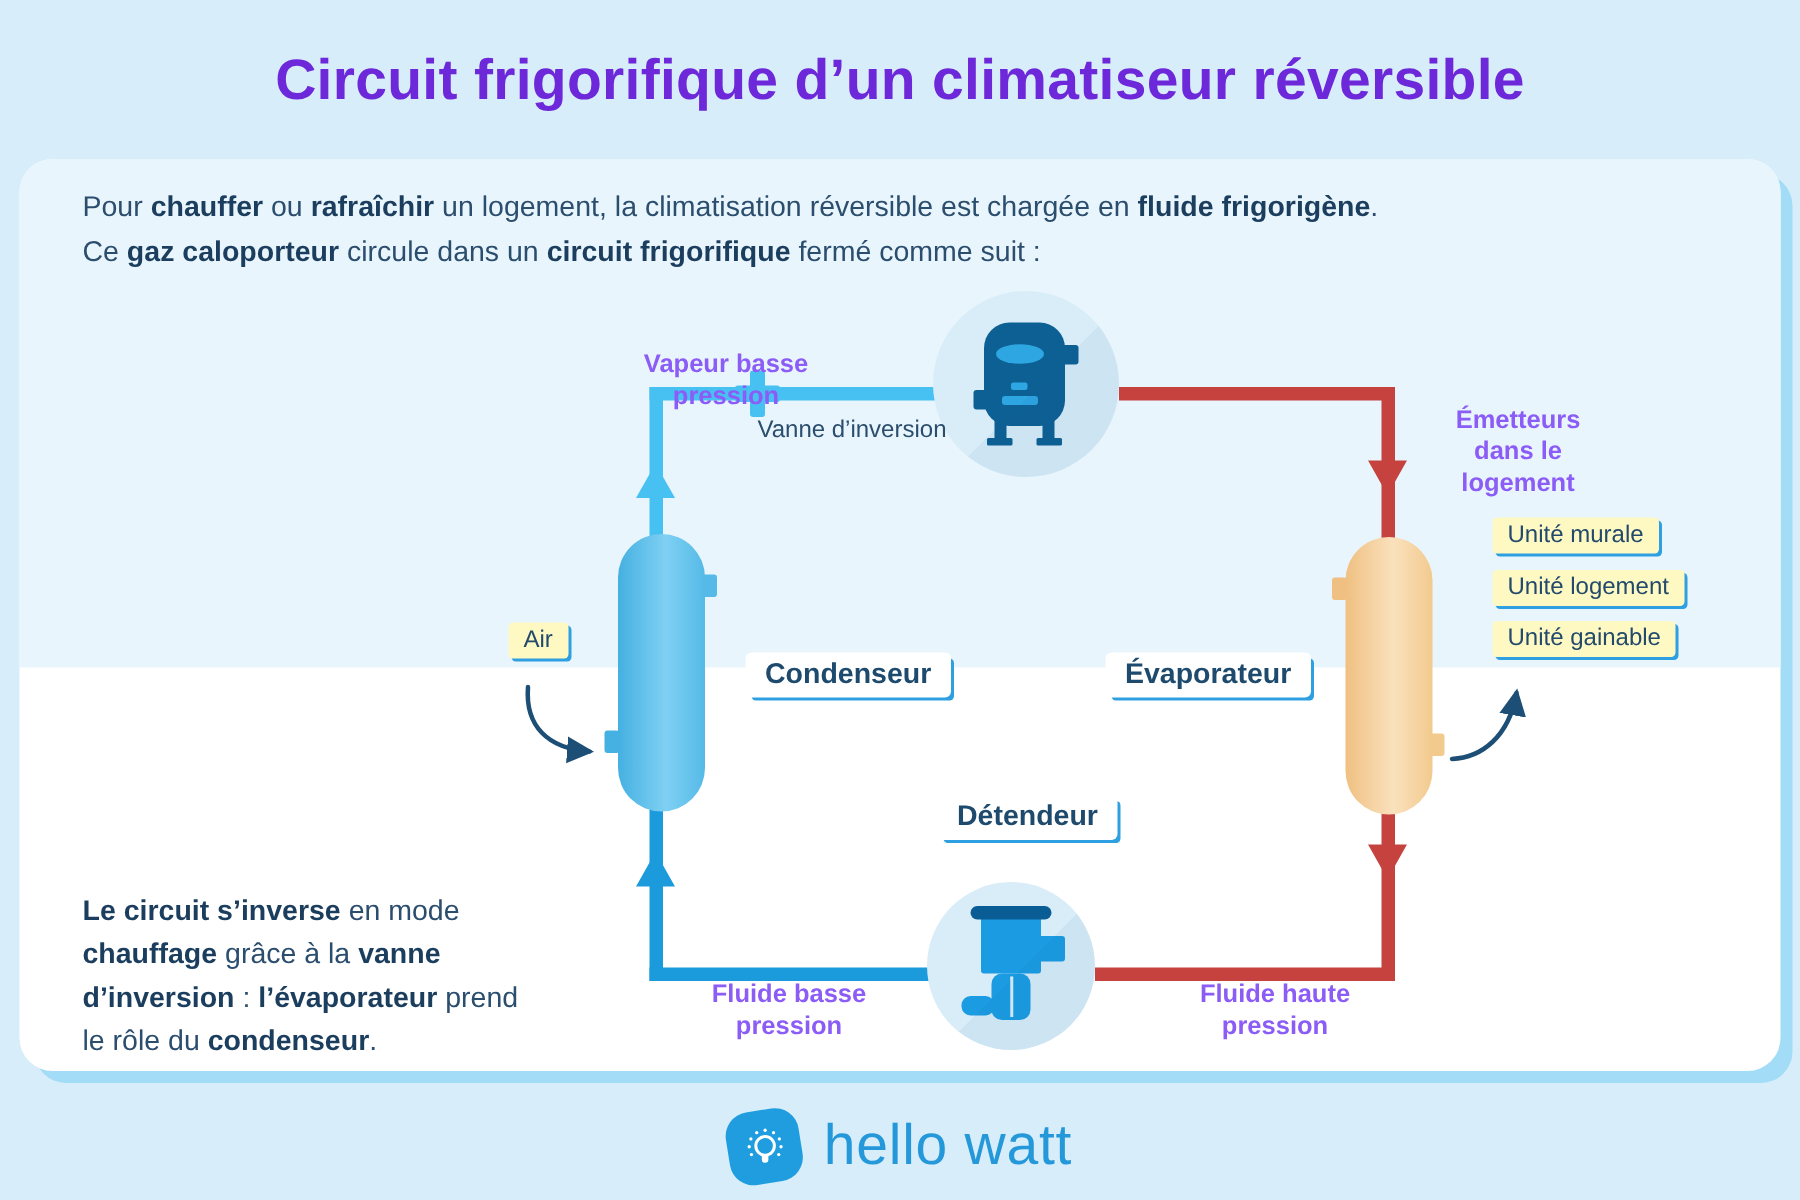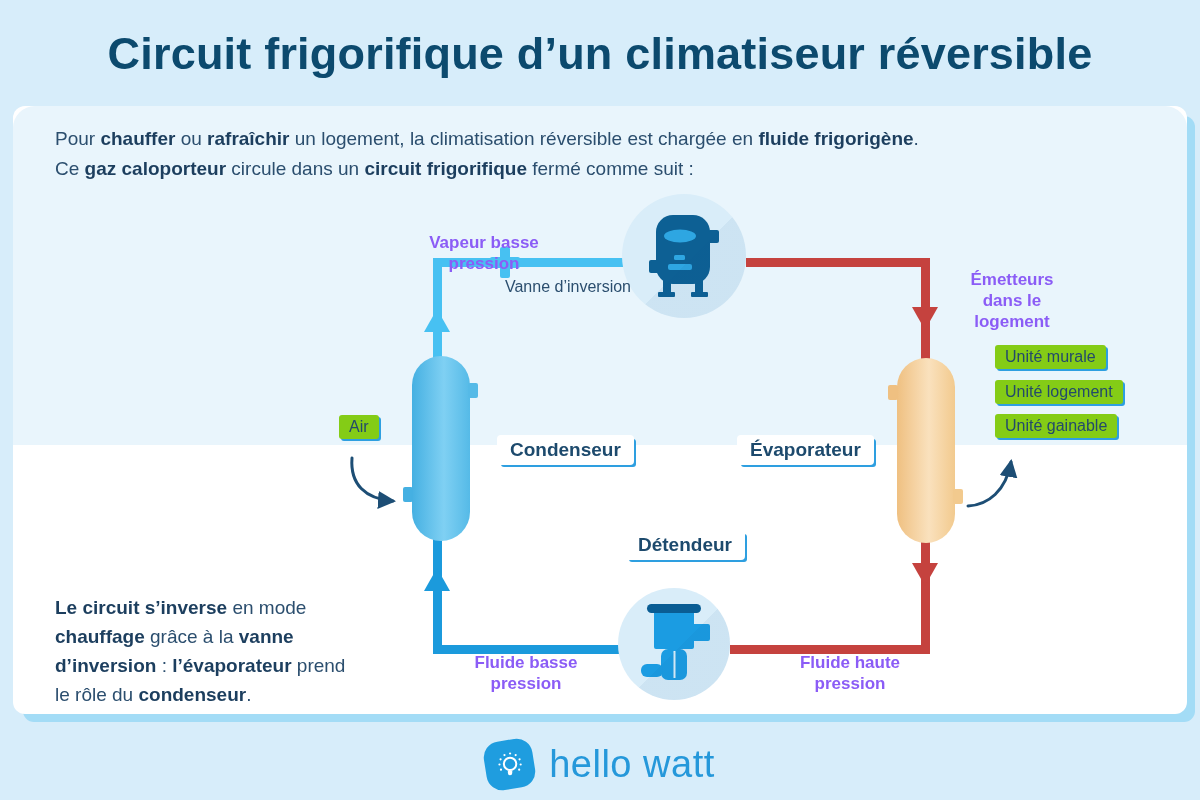--- a/index.html
+++ b/index.html
@@ -4,26 +4,26 @@
 <style>
   html,body { margin:0; padding:0; }
   .page {
     position:relative; width:1200px; height:800px;
     background:#d7edfa; overflow:hidden;
     font-family:"Liberation Sans", sans-serif;
     color:#1d4a6d;
   }
   .title {
     position:absolute; top:32px; left:0; width:100%;
-    text-align:center; font-size:45px; line-height:44px; font-weight:bold;
-    color:#0c4a6e; letter-spacing:.2px;
+    text-align:center; font-size:38px; line-height:44px; font-weight:bold;
+    color:#6d28d9; letter-spacing:.2px;
   }
   .card {
     position:absolute; left:13px; top:106px; width:1174px; height:608px;
-    background:#ffffff; border-radius:12px;
+    background:#ffffff; border-radius:22px;
     box-shadow:9px 9px 0 -1px #a3dcf6;
   }
   .card-tint {
     position:absolute; left:0; top:0; width:100%; height:339px;
     background:#e9f5fc; border-radius:22px 22px 0 0;
   }
   .intro {
     position:absolute; left:42px; top:18px; width:1100px;
     font-size:19px; line-height:30px; color:#2b4e6e;
   }
@@ -63,21 +63,21 @@
     text-align:center; line-height:21px;
   }
   .plain { font-weight:normal; font-size:16px; color:#2b4e6e; }
 
   .cbox {
     position:absolute; background:#fff; border-radius:4px;
     padding:4px 13px; font-size:19px; font-weight:bold; color:#1d4a6d;
     box-shadow:3px 3px 0 -1px #2e9fe0; white-space:nowrap;
   }
   .sbox {
-    position:absolute; background:#84cc16; border-radius:3px;
+    position:absolute; background:#fef9c3; border-radius:3px;
     padding:3px 10px; font-size:16px; color:#234a6b;
     box-shadow:2px 2px 0 0 #2e9fe0; white-space:nowrap;
   }
 
   .note {
     position:absolute; left:42px; top:487px; width:298px;
     font-size:19px; line-height:29px; color:#2b4e6e;
   }
 
   .overlay { position:absolute; left:0; top:0; width:1174px; height:612px; pointer-events:none; }

